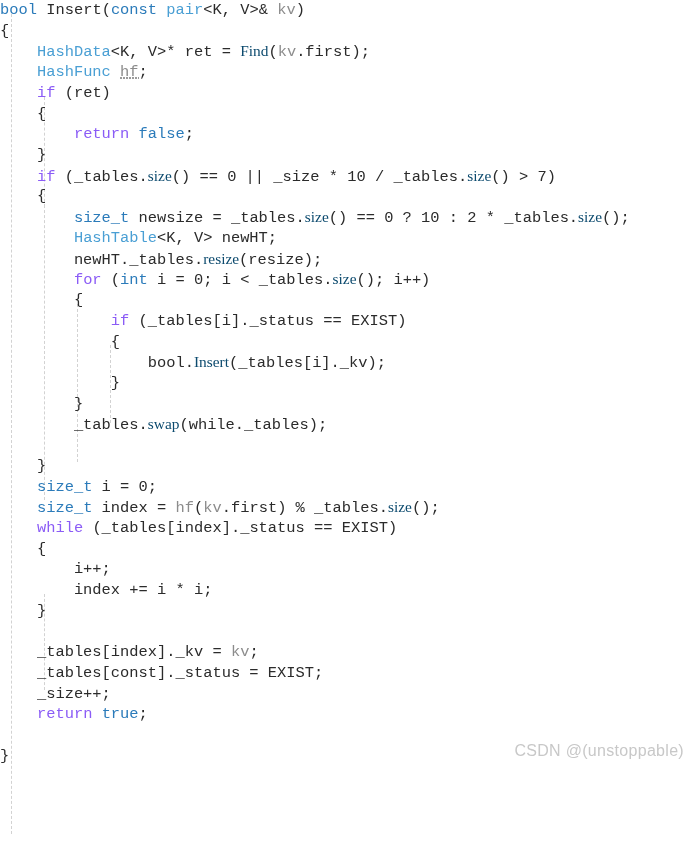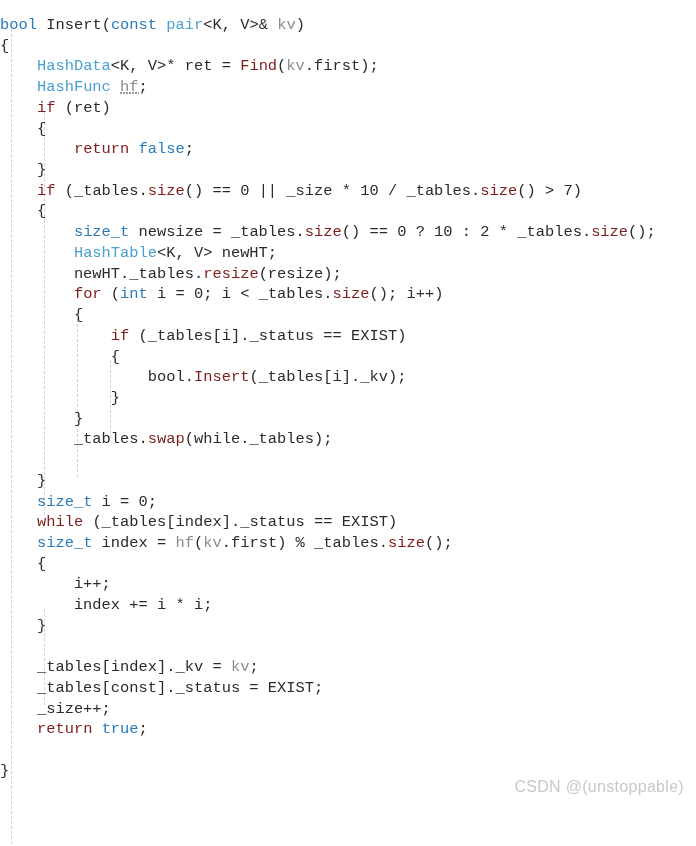--- a/index.html
+++ b/index.html
@@ -12,21 +12,20 @@
     height: 846px;
     overflow: hidden;
     font-family: "Liberation Mono", "DejaVu Sans Mono", monospace;
   }
 
   #editor {
     position: relative;
     width: 696px;
     height: 784px;
     background: #ffffff;
-    margin-top: 15px;
   }
 
   
   .guide {
     position: absolute;
     top: 0;
     width: 1px;
     border-left: 1px dashed #d2d2d2;
     pointer-events: none;
   }
@@ -42,24 +41,24 @@
     height: 20.72px;
     line-height: 20.72px;
     white-space: pre;
     font-size: 15.4px;
     font-family: "Liberation Mono", "DejaVu Sans Mono", monospace;
     color: #2b2b2b;
     letter-spacing: 0px;
   }
 
   
-  .kw   { color: #7f1d1d; }   
+  .kw   { color: #8b5cf6; }   
   .type { color: #2b7bba; }   
   .cls  { color: #4a9fd4; }   
-  .fn   { color: #7f1d1d; }   
+  .fn   { color: #0c4a6e; font-family: Liberation Serif, serif; }   
   .var  { color: #8c8c8c; }
   .pl   { color: #2b2b2b; }   
 
   
   .squiggle {
     position: relative;
   }
   .squiggle::after {
     content: "";
     position: absolute;
@@ -68,21 +67,21 @@
     bottom: 1px;
     height: 3px;
     background-image: radial-gradient(circle at 1.2px 1.2px, #9b9b9b 1px, transparent 1.3px);
     background-size: 3px 3px;
     background-repeat: repeat-x;
   }
 
   .watermark {
     position: absolute;
     right: 12px;
-    bottom: 3px;
+    bottom: 24px;
     font-family: "Liberation Sans", "DejaVu Sans", sans-serif;
     font-size: 16px;
     color: #c8c8c8;
     letter-spacing: 0.3px;
     white-space: nowrap;
   }
 </style>
 </head>
 <body>
 
@@ -113,22 +112,22 @@
       <div class="line"><span class="pl">        {</span></div>
       <div class="line"><span class="pl">            </span><span class="kw">if</span><span class="pl"> (_tables[i]._status == EXIST)</span></div>
       <div class="line"><span class="pl">            {</span></div>
       <div class="line"><span class="pl">                bool.</span><span class="fn">Insert</span><span class="pl">(_tables[i]._kv);</span></div>
       <div class="line"><span class="pl">            }</span></div>
       <div class="line"><span class="pl">        }</span></div>
       <div class="line"><span class="pl">        _tables.</span><span class="fn">swap</span><span class="pl">(while._tables);</span></div>
       <div class="line"><span class="pl"></span>&nbsp;</div>
       <div class="line"><span class="pl">    }</span></div>
       <div class="line"><span class="pl">    </span><span class="type">size_t</span><span class="pl"> i = 0;</span></div>
+      <div class="line"><span class="pl">    </span><span class="type">size_t</span><span class="pl"> index = </span><span class="var">hf</span><span class="pl">(</span><span class="var">kv</span><span class="pl">.first) % _tables.</span><span class="fn">size</span><span class="pl">();</span></div>
       <div class="line"><span class="pl">    </span><span class="kw">while</span><span class="pl"> (_tables[index]._status == EXIST)</span></div>
-      <div class="line"><span class="pl">    </span><span class="type">size_t</span><span class="pl"> index = </span><span class="var">hf</span><span class="pl">(</span><span class="var">kv</span><span class="pl">.first) % _tables.</span><span class="fn">size</span><span class="pl">();</span></div>
       <div class="line"><span class="pl">    {</span></div>
       <div class="line"><span class="pl">        i++;</span></div>
       <div class="line"><span class="pl">        index += i * i;</span></div>
       <div class="line"><span class="pl">    }</span></div>
       <div class="line"><span class="pl"></span>&nbsp;</div>
       <div class="line"><span class="pl">    _tables[index]._kv = </span><span class="var">kv</span><span class="pl">;</span></div>
       <div class="line"><span class="pl">    _tables[const]._status = EXIST;</span></div>
       <div class="line"><span class="pl">    _size++;</span></div>
       <div class="line"><span class="pl">    </span><span class="kw">return</span><span class="pl"> </span><span class="type">true</span><span class="pl">;</span></div>
       <div class="line"><span class="pl"></span>&nbsp;</div>

